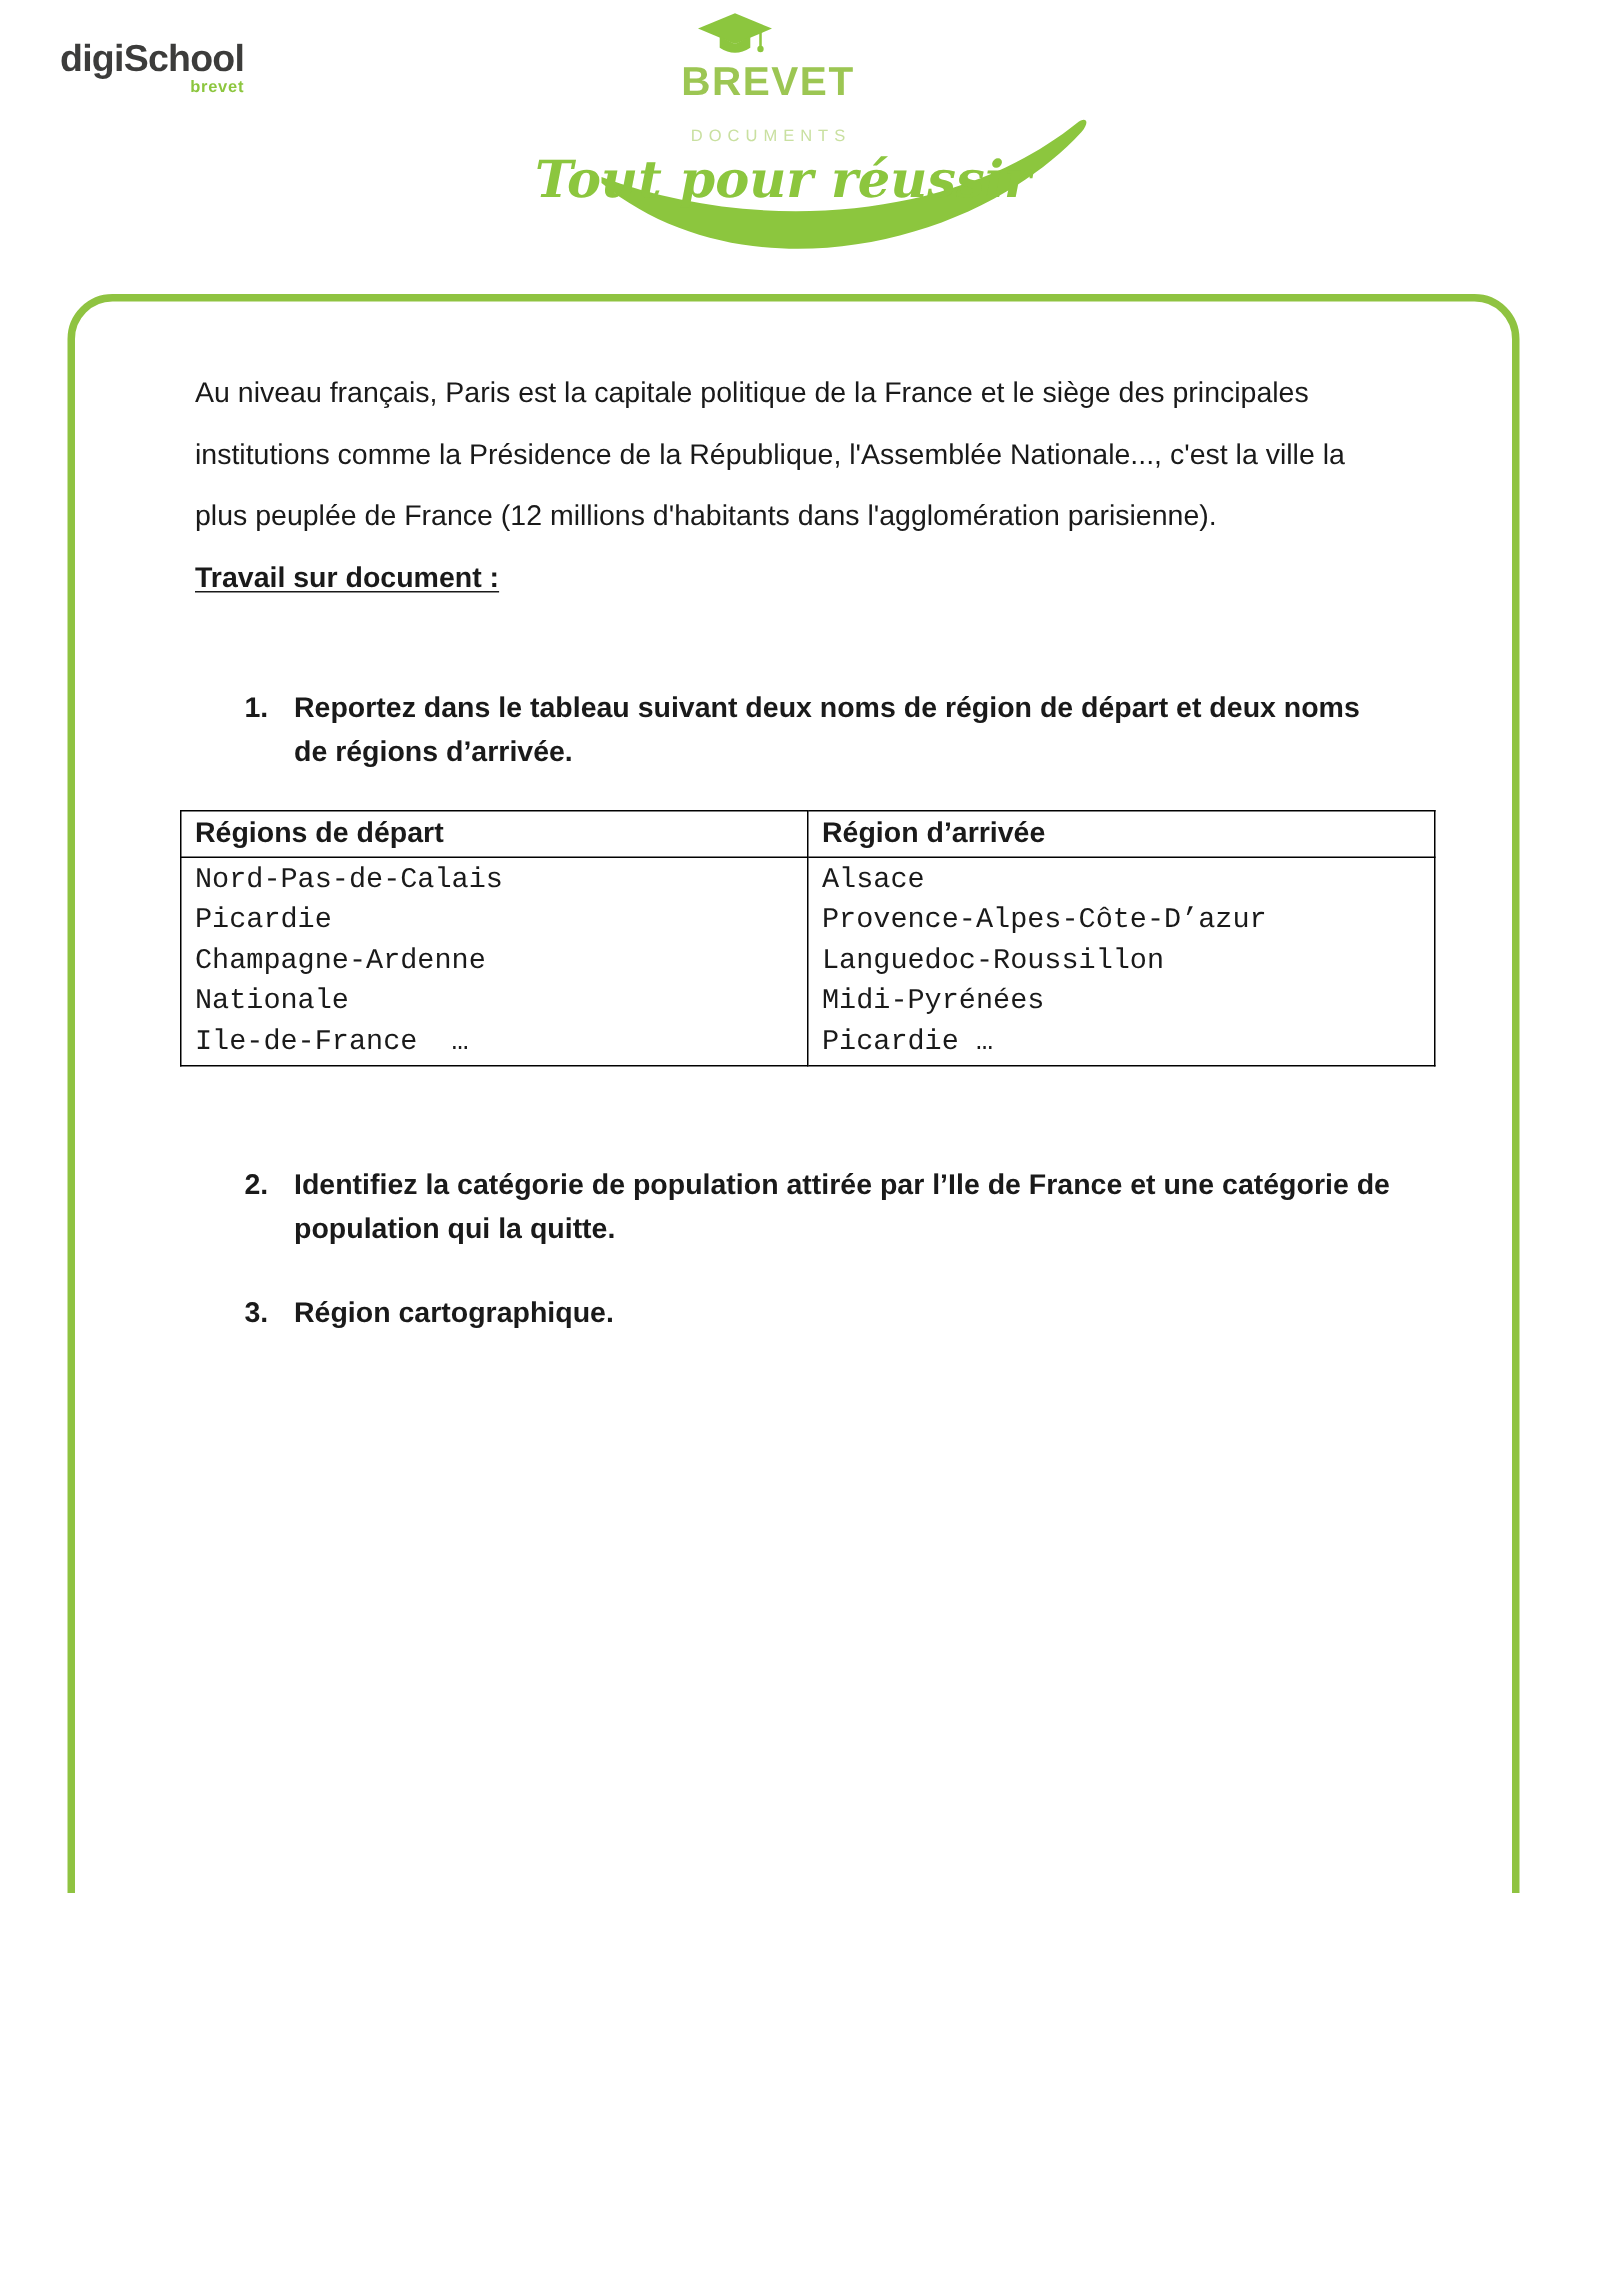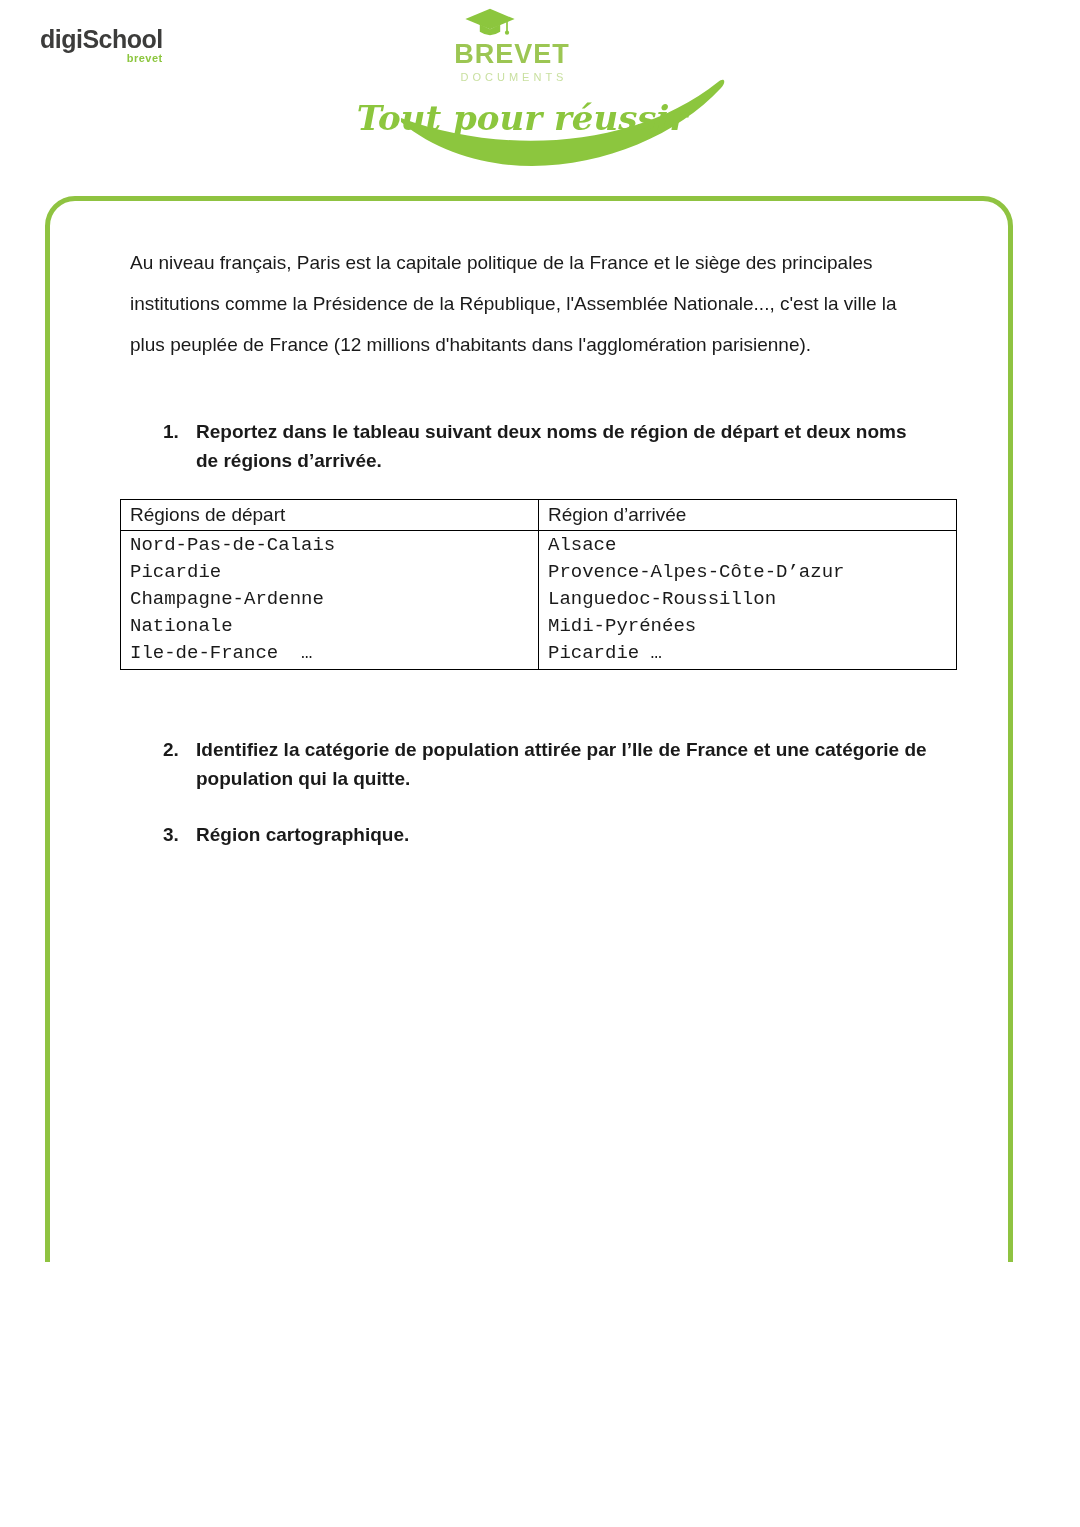--- a/index.html
+++ b/index.html
@@ -61,30 +61,30 @@
     color: #9cc653;
     letter-spacing: 1px;
     transform: translateX(-28px);
     margin-top: -3px;
   }
   .documents-sub {
     font-size: 11px;
     color: #c9e0a0;
     letter-spacing: 4px;
     transform: translateX(-26px);
-    margin-top: 1px;
+    margin-top: 15px;
   }
   .tagline {
     font-family: "DejaVu Serif", serif;
     font-style: italic;
     font-weight: bold;
     font-size: 34px;
     color: #8cc63e;
     transform: translateX(-18px);
-    margin-top: 15px;
+    margin-top: 3px;
   }
 
   
   .frame {
     position: absolute;
     left: 45px;
     top: 196px;
     width: 968px;
     height: 1268px;
     border: 5px solid #8fc341;
@@ -121,21 +121,21 @@
     width: 837px;
     font-size: 19px;
     line-height: 27px;
   }
   table.regions th, table.regions td {
     border: 1px solid #000000;
     padding: 1px 9px 2px 9px;
     text-align: left;
     vertical-align: top;
   }
-  table.regions th { font-weight: normal; margin-left: 44px; }
+  table.regions th { font-weight: bold; margin-left: 44px; }
   table.regions td .line { white-space: pre-wrap; font-family: Liberation Mono, monospace; }
 
   .answer {
     margin: 27px 0 0 66px;
     line-height: 41px;
   }
 </style>
 </head>
 <body>
 
@@ -160,20 +160,21 @@
     <div class="brevet-title">BREVET</div>
     <div class="documents-sub">DOCUMENTS</div>
     <div class="tagline">Tout pour réussir</div>
   </div>
 
   <div class="frame">
     <div class="content">
 
       <p>Au niveau français, Paris est la capitale politique de la France et le siège des principales institutions comme la Présidence de la République, l'Assemblée Nationale..., c'est la ville la plus peuplée de France (12 millions d'habitants dans l'agglomération parisienne).</p>
 
+      <p class="heading"><span class="hl">Travail sur document :</span></p>
 
       <div class="q q1">
         <span class="qnum">1.</span>
         <div class="qtext">Reportez dans le tableau suivant deux noms de région de départ et deux noms de régions d’arrivée.</div>
       </div>
 
       <table class="regions">
         <thead>
           <tr>
             <th style="width:418px">Régions de départ</th>

